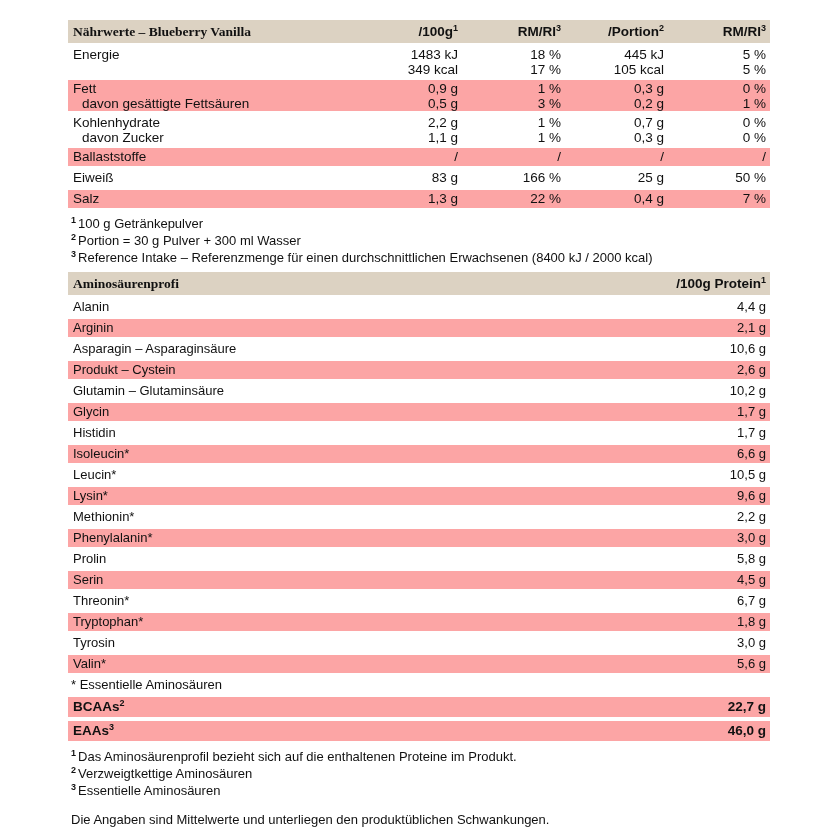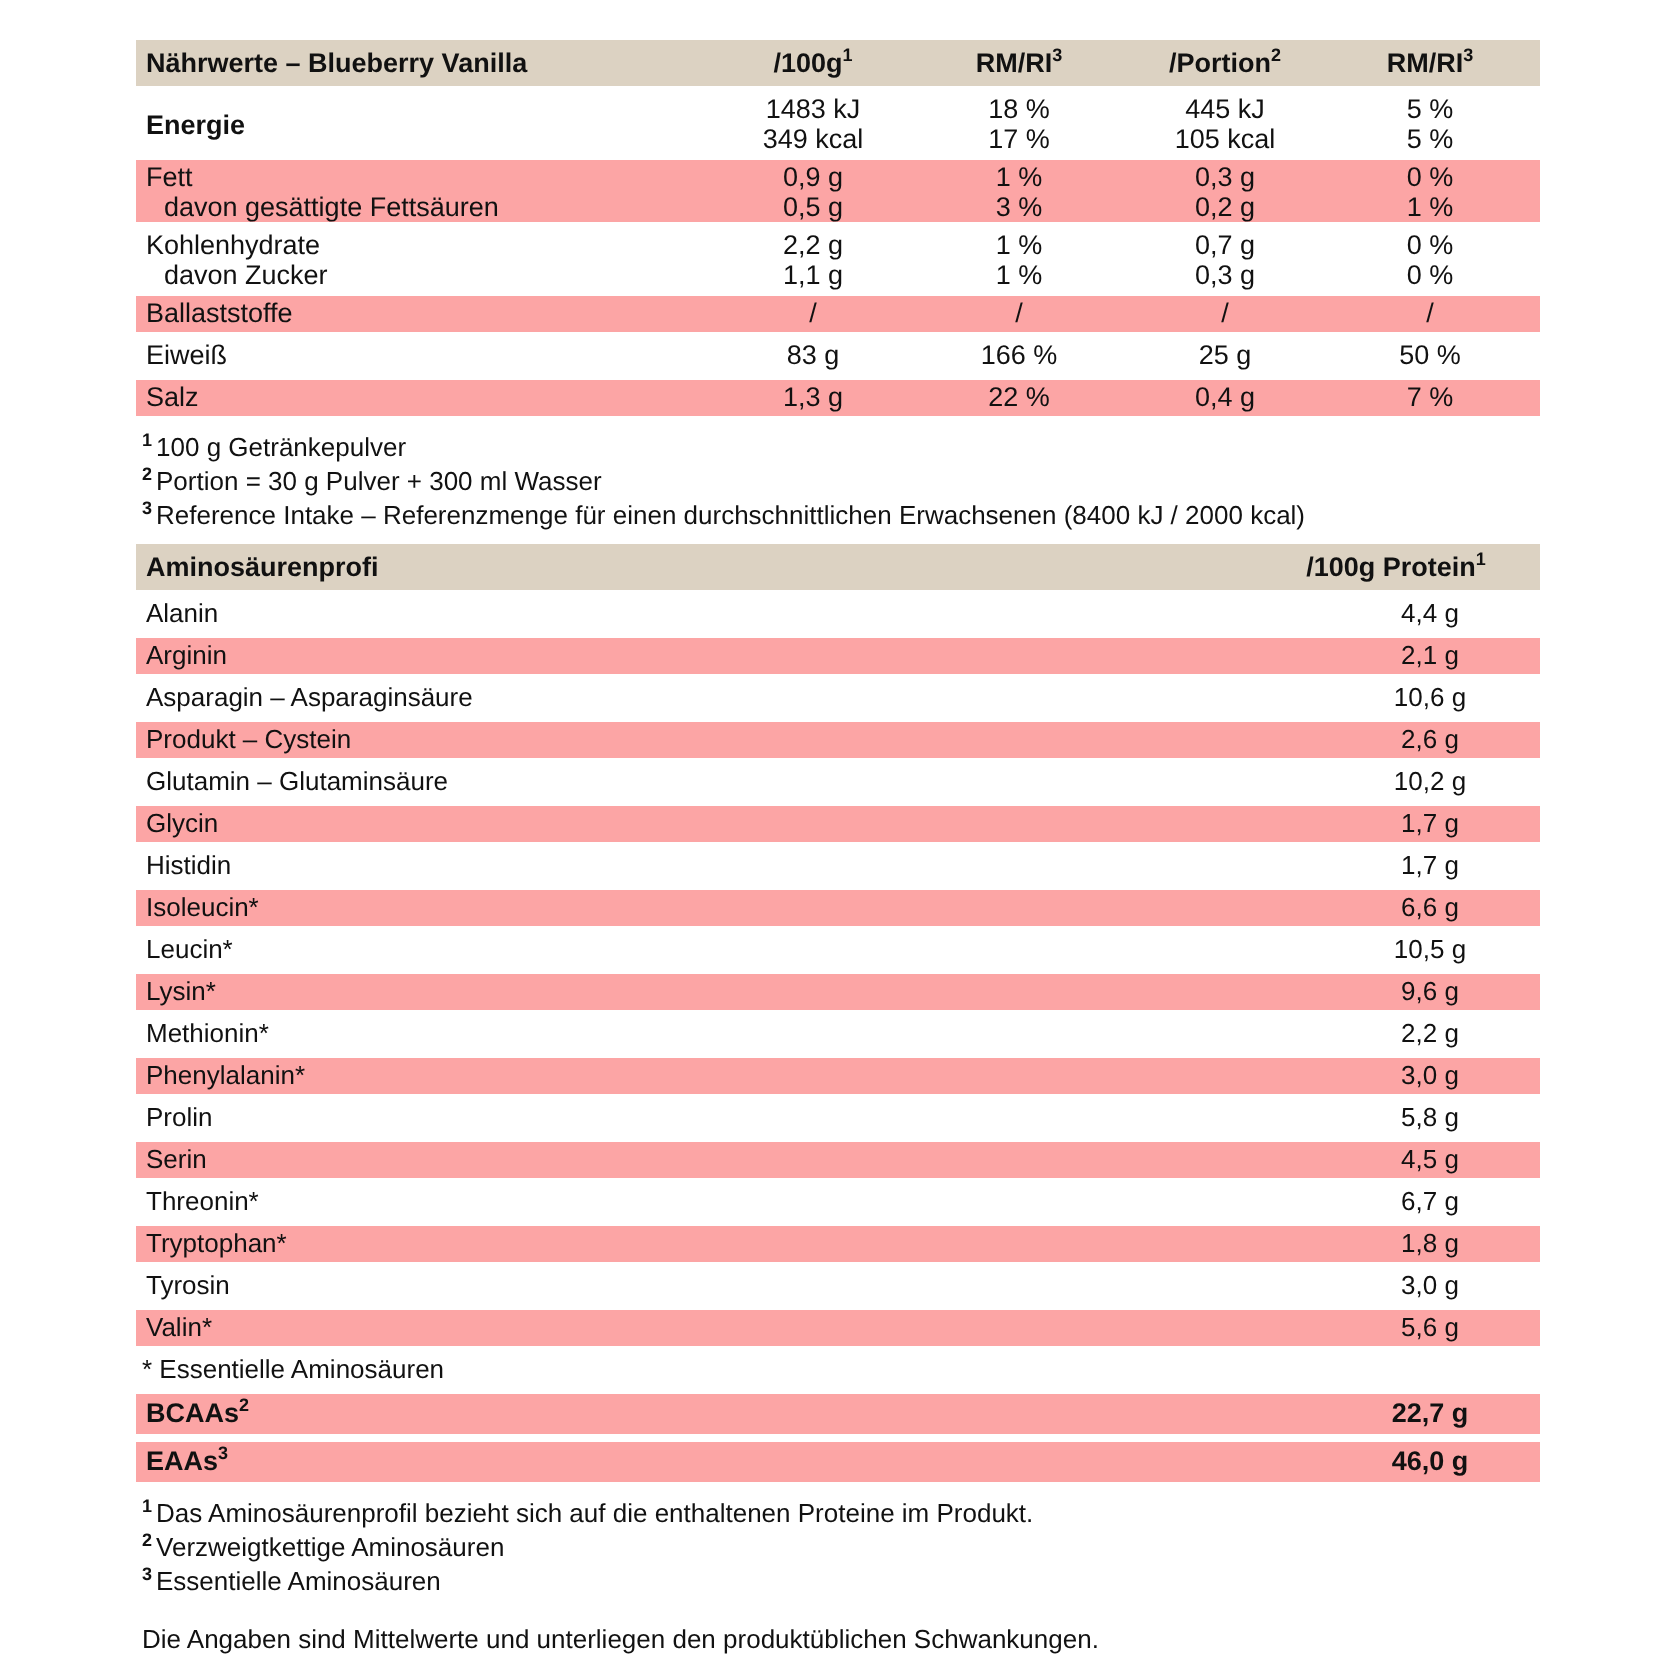--- a/index.html
+++ b/index.html
@@ -13,35 +13,35 @@
   .page { width:702px; margin:20px 0 0 68px; }
 
   
   .thead {
     display:flex; align-items:center;
     background:#dcd2c2;
     height:23px; line-height:23px;
     font-weight:bold; font-size:13.5px;
     margin-bottom:3px;
   }
-  .thead .title { flex:1; padding-left:5px; }
-
-  
-  .vcol { width:103px; text-align:center; flex-shrink:0; }
+  .thead .title { flex:1; padding-left:5px;font-family:Liberation Serif, serif; }
+
+  
+  .vcol { width:103px; text-align:right; flex-shrink:0; }
   .vcol.last { width:106px; padding-right:4px; }
 
   sup { font-size:9px; line-height:0; vertical-align:super; }
 
   
   .nrow { display:flex; font-size:13.5px; margin-bottom:3px; }
   .nrow.alt, .arow.alt, .total-row { background:#fca5a5; }
   .nrow.single { height:18px; line-height:18px; }
   .nrow.double { height:31px; }
   .nrow .lblcol { flex:1; padding-left:5px; }
-  .nrow.double .lblcol.center { display:flex; align-items:center;font-weight:bold; }
+  .nrow.double .lblcol.center { display:flex; align-items:flex-start; }
   .nrow.double .line { height:15px; line-height:15px; }
   .nrow.double { padding-top:1px; }
   .subline { }
   .lblcol .subline { padding-left:9px; }
 
   
   .fnotes { margin:7px 0 6px; font-size:13px; padding-left:3px; }
   .fnote { line-height:17px; }
   .fnote sup { font-weight:bold; padding-right:2px; }
 

